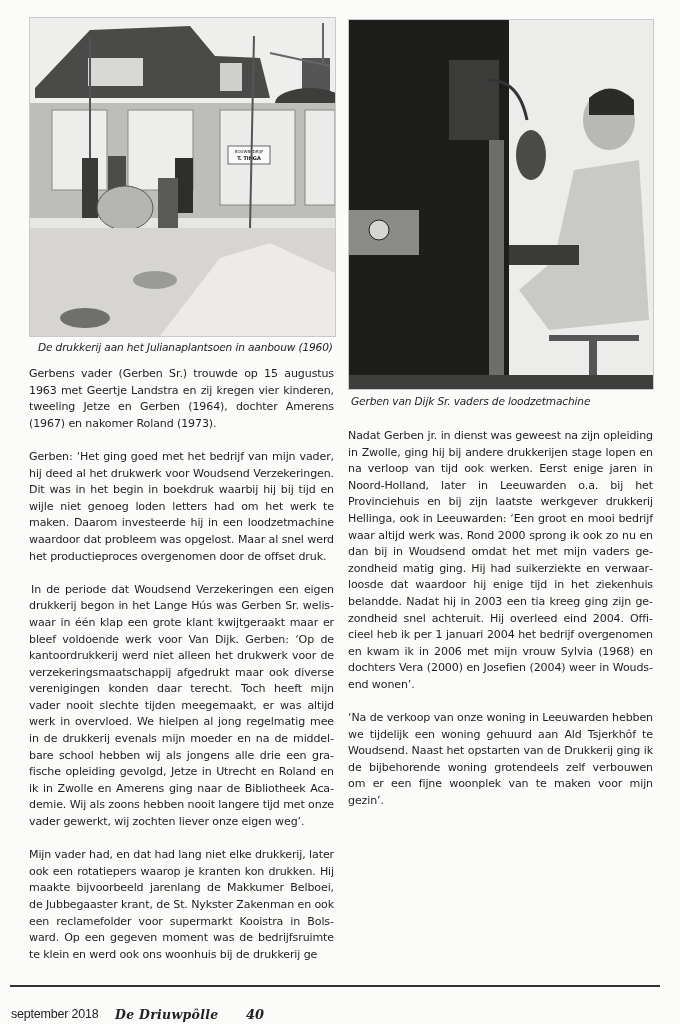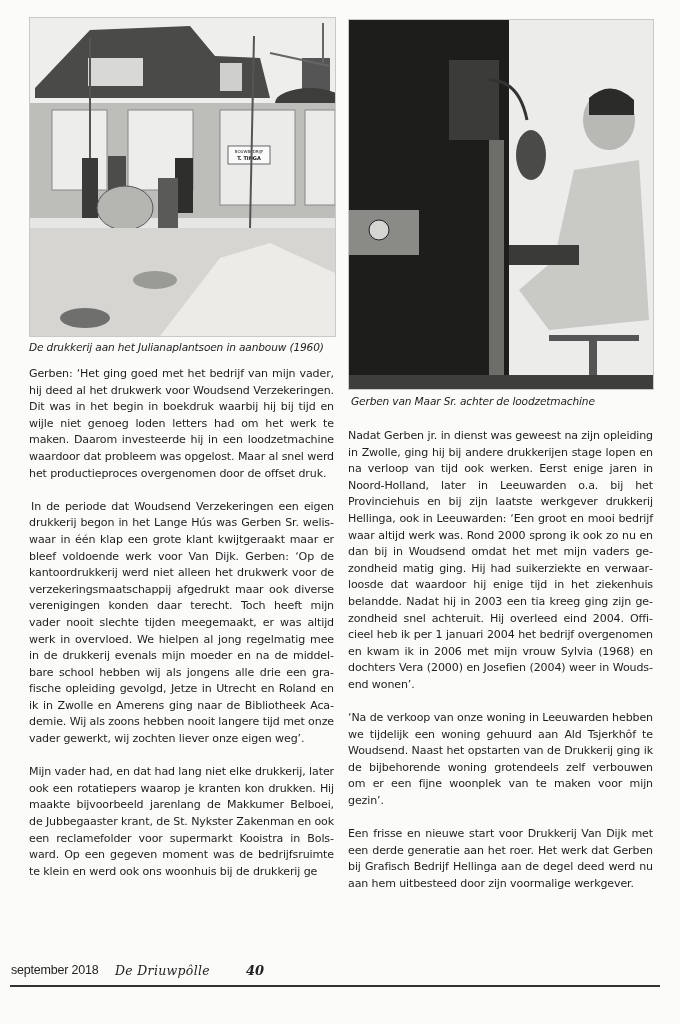--- a/index.html
+++ b/index.html
@@ -14,38 +14,38 @@
     border:1px solid #c9c9c9;
   }
   .photo svg { display:block; width:100%; height:100%; }
   #photo-left { left:29px; top:17px; width:305px; height:318px; }
   #photo-right { left:348px; top:19px; width:304px; height:369px; }
 
   .caption {
     position:absolute; font-style:italic; font-size:10.6px; line-height:14px;
     color:#222; white-space:nowrap; letter-spacing:-0.15px;
   }
-  #caption-left { left:29px; top:340px;text-align:center; }
+  #caption-left { left:38px; top:340px;text-align:center; }
   #caption-right { left:351px; top:394px; }
 
   .col {
     position:absolute; font-size:11.05px; line-height:16.6px;
     text-align:justify; letter-spacing:-0.12px; color:#1e1e1e;
   }
   .col p { margin:0 0 16.6px 0; hyphens:manual; }
   #col-left { left:29px; top:366px; width:305px; }
   #col-right { left:348px; top:428px; width:305px; }
 
   .rule {
     position:absolute; left:10px; top:985px; width:650px; height:1.5px;
     background:#333;
   }
-  .footer-text { position:absolute; top:963px; font-size:12px; color:#222; white-space:nowrap; }
+  .footer-text { position:absolute; top:1007px; font-size:12px; color:#222; white-space:nowrap; }
   #footer-date { left:11px; font-family:"Liberation Sans", sans-serif; font-size:12.5px; letter-spacing:-0.2px; }
-  #footer-mag { left:115px; font-family:"DejaVu Serif", serif; font-style:italic; font-weight:normal; font-size:12.5px; letter-spacing:0.3px; }
+  #footer-mag { left:115px; font-family:"DejaVu Serif", serif; font-style:italic; font-weight:bold; font-size:12.5px; letter-spacing:0.3px; }
   #footer-page { left:246px; font-family:"DejaVu Serif", serif; font-style:italic; font-weight:bold; font-size:13px; }
 </style>
 </head>
 <body>
 
 <div class="photo" id="photo-left">
   <svg viewBox="0 0 305 318" preserveAspectRatio="none">
     <rect width="305" height="318" fill="#e6e6e4"></rect>
 
     <rect width="305" height="90" fill="#eeeeec"></rect>
@@ -103,30 +103,30 @@
     <ellipse cx="260" cy="100" rx="26" ry="30" fill="#b8b8b5"></ellipse>
     <path d="M240 78 Q 262 58 285 80 L 285 95 L 240 95 Z" fill="#2b2b2a"></path>
     <polygon points="225,150 290,140 300,300 200,310 170,270 205,240" fill="#c9c9c6"></polygon>
     <rect x="160" y="225" width="70" height="20" fill="#3a3a38"></rect>
 
     <rect x="200" y="315" width="90" height="6" fill="#555"></rect>
     <rect x="240" y="320" width="8" height="45" fill="#555"></rect>
     <rect x="0" y="355" width="304" height="14" fill="#3e3e3c"></rect>
   </svg>
 </div>
-<div class="caption" id="caption-right">Gerben van Maar Sr. achter de loodzetmachine</div>
+<div class="caption" id="caption-right">Gerben van Dijk Sr. vaders de loodzetmachine</div>
 
 <div class="col" id="col-left">
+  <p>Gerbens vader (Gerben Sr.) trouwde op 15 augustus 1963 met Geertje Landstra en zij kregen vier kinderen, tweeling Jetze en Gerben (1964), dochter Amerens (1967) en nakomer Roland (1973).</p>
   <p>Gerben: ‘Het ging goed met het bedrijf van mijn vader, hij deed al het drukwerk voor Woudsend Verzekerin­gen. Dit was in het begin in boekdruk waarbij hij bij tijd en wijle niet genoeg loden letters had om het werk te maken. Daarom investeerde hij in een loodzetmachine waardoor dat probleem was opgelost. Maar al snel werd het productieproces overgenomen door de offset druk.</p>
   <p style="text-indent:2px;">In de periode dat Woudsend Verzekeringen een eigen drukkerij begon in het Lange Hús was Gerben Sr. welis­waar in één klap een grote klant kwijtgeraakt maar er bleef voldoende werk voor Van Dijk. Gerben: ‘Op de kantoordrukkerij werd niet alleen het drukwerk voor de verzekeringsmaatschappij afgedrukt maar ook diverse verenigingen konden daar terecht. Toch heeft mijn vader nooit slechte tijden meegemaakt, er was altijd werk in overvloed. We hielpen al jong regelmatig mee in de drukkerij evenals mijn moeder en na de middel­bare school hebben wij als jongens alle drie een gra­fische opleiding gevolgd, Jetze in Utrecht en Roland en ik in Zwolle en Amerens ging naar de Bibliotheek Aca­demie. Wij als zoons hebben nooit langere tijd met onze vader gewerkt, wij zochten liever onze eigen weg’.</p>
   <p>Mijn vader had, en dat had lang niet elke drukkerij, later ook een rotatiepers waarop je kranten kon drukken. Hij maakte bijvoorbeeld jarenlang de Makkumer Belboei, de Jubbegaaster krant, de St. Nykster Zakenman en ook een reclamefolder voor supermarkt Kooistra in Bols­ward. Op een gegeven moment was de bedrijfsruimte te klein en werd ook ons woonhuis bij de drukkerij ge­</p>
 </div>
 
 <div class="col" id="col-right">
   <p>Nadat Gerben jr. in dienst was geweest na zijn oplei­ding in Zwolle, ging hij bij andere drukkerijen stage lopen en na verloop van tijd ook werken. Eerst enige jaren in Noord-Holland, later in Leeuwarden o.a. bij het Provinciehuis en bij zijn laatste werkgever drukkerij Hellinga, ook in Leeuwarden: ‘Een groot en mooi bedrijf waar altijd werk was. Rond 2000 sprong ik ook zo nu en dan bij in Woudsend omdat het met mijn vaders ge­zondheid matig ging. Hij had suikerziekte en verwaar­loosde dat waardoor hij enige tijd in het ziekenhuis belandde. Nadat hij in 2003 een tia kreeg ging zijn ge­zondheid snel achteruit. Hij overleed eind 2004. Offi­cieel heb ik per 1 januari 2004 het bedrijf overgenomen en kwam ik in 2006 met mijn vrouw Sylvia (1968) en dochters Vera (2000) en Josefien (2004) weer in Wouds­end wonen’.</p>
   <p>‘Na de verkoop van onze woning in Leeuwarden heb­ben we tijdelijk een woning gehuurd aan Ald Tsjerkhôf te Woudsend. Naast het opstarten van de Drukkerij ging ik de bijbehorende woning grotendeels zelf ver­bouwen om er een fijne woonplek van te maken voor mijn gezin’.</p>
-  <p>Een frisse en nieuwe start voor Drukkerij Van Dijk met een derde generatie aan het roer. Het werk dat Gerben bij Grafisch Bedrijf Hellinga aan de degel deed werd nu aan hem uitbesteed door zijn voormalige werkgever.</p>
 </div>
 
 <div class="rule"></div>
 <div class="footer-text" id="footer-date">september 2018</div>
 <div class="footer-text" id="footer-mag">De Driuwpôlle</div>
 <div class="footer-text" id="footer-page">40</div>
 
 </body></html>

